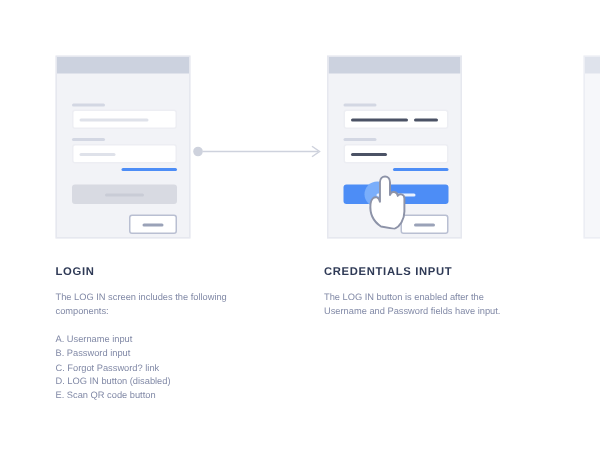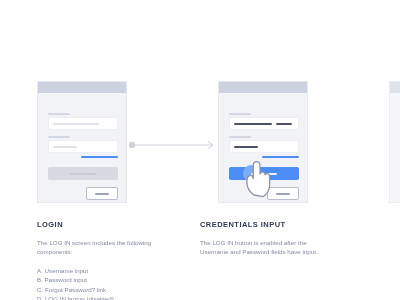--- a/index.html
+++ b/index.html
@@ -11,21 +11,20 @@
     height: 300px;
     background: #ffffff;
     font-family: "Liberation Sans", sans-serif;
     overflow: hidden;
     position: relative;
   }
 
   .canvas {
     position: absolute;
     inset: 0;
-    margin-top: 44px;
   }
 
   
   .card {
     position: absolute;
     background: #f2f3f7;
     border: 1px solid #e6e8ef;
     box-sizing: border-box;
     overflow: hidden;
   }
@@ -149,21 +148,21 @@
     width: 30px;
     height: 40px;
   }
 
   
   .connector { position: absolute; left: 128px; top: 94px; width: 90px; height: 14px; }
 
   
   .caption { position: absolute; }
   .cap-1 { left: 37px;  top: 176px; width: 118px; }
-  .cap-2 { left: 200px; top: 176px; width: 118px; }
+  .cap-2 { left: 216px; top: 176px; width: 118px; }
   .cap-3 { left: 389px; top: 176px; width: 118px; }
 
   .cap-title {
     font-size: 7.5px;
     font-weight: bold;
     letter-spacing: 0.45px;
     color: #2f3a56;
     margin-bottom: 9px;
   }
   .cap-para {

